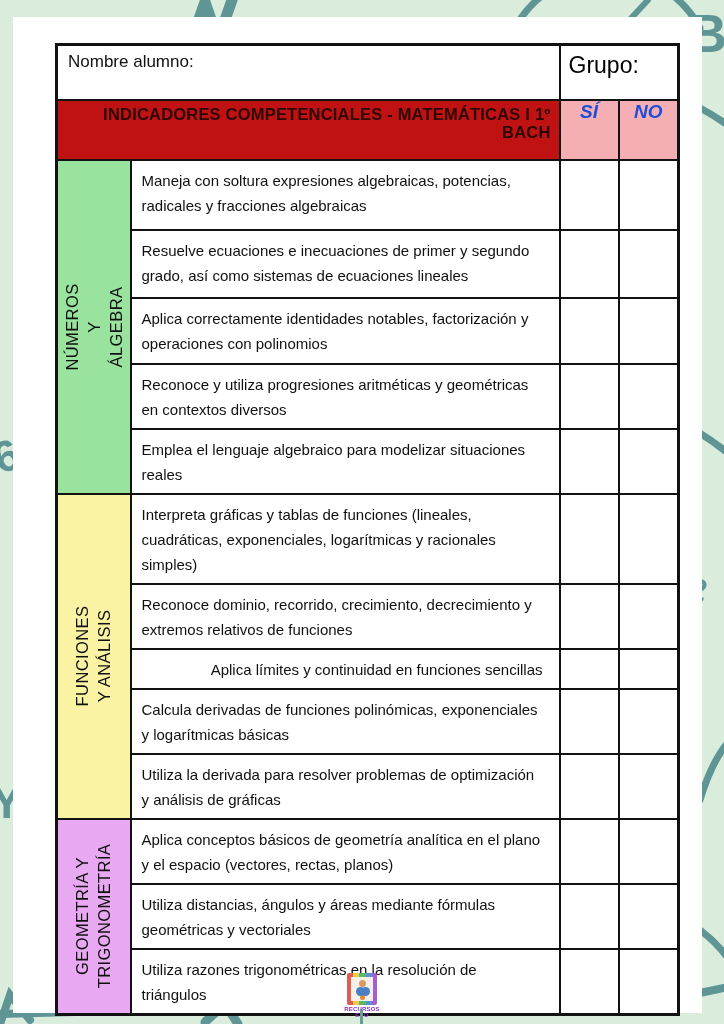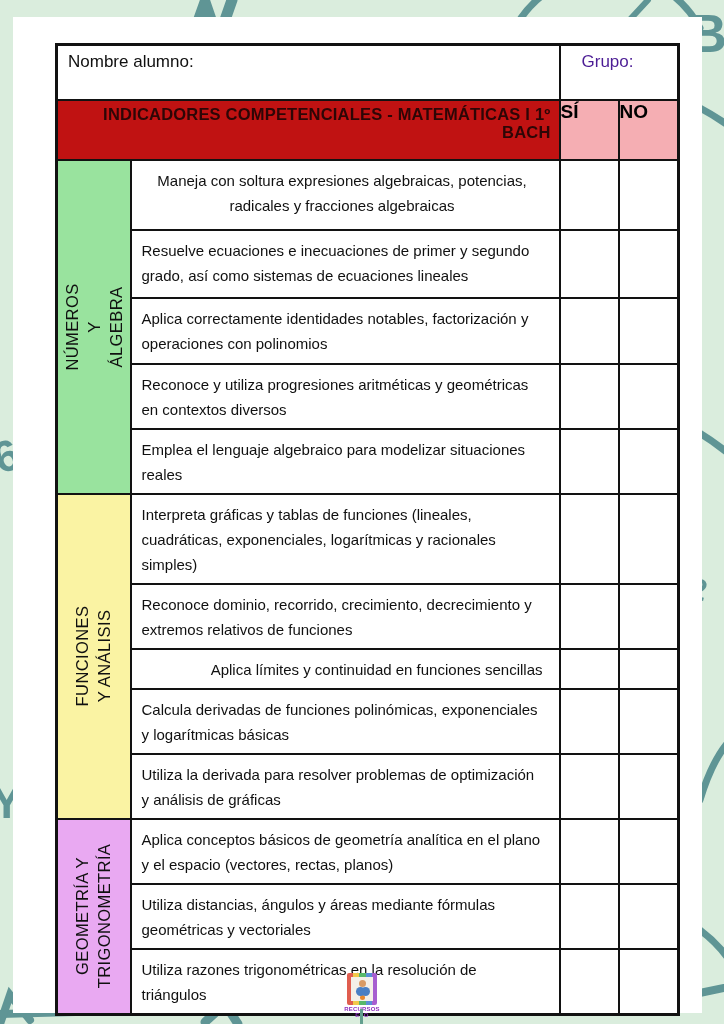--- a/index.html
+++ b/index.html
@@ -26,49 +26,49 @@
   
   table.rubric{
     position:absolute; left:42px; top:26px; width:622px;
     border-collapse:collapse; table-layout:fixed;
     border:3px solid var(--border);
   }
   table.rubric td{border:2px solid var(--border); vertical-align:top;}
   col.c-label{width:74px;} col.c-text{width:429px;} col.c-yes{width:59px;} col.c-no{width:60px;}
 
   td.name-cell{height:55px; vertical-align:middle; padding:6px 10px; font-size:17px; color:#101010;}
-  td.group-cell{vertical-align:middle; padding:6px 21px; font-size:17px; color:#4c1d95;}
+  td.group-cell{vertical-align:middle; padding:6px 8px; font-size:23px; color:#000000;}
 
   td.title-cell{
     height:60px; background:var(--red); color:var(--redtext);
     vertical-align:middle; padding:4px 8px;
     font-size:16.5px; font-weight:bold; letter-spacing:.2px; line-height:1.15;text-align:right;
   }
   td.yn-cell{
-    background:var(--pink); vertical-align:middle; 
-    font-size:19px; font-weight:bold; color:#000000;
+    background:var(--pink); vertical-align:middle; text-align:center;
+    font-size:19px; font-weight:bold; color:#1d4ed8;font-style:italic;
   }
   td.item-cell{
     padding:7px 16px 6px 10px; font-size:15px; line-height:25px; color:#101010;
   }
   td.ans-cell{background:#ffffff;}
 
   td.sec-cell{position:relative; padding:0;}
   td.sec-green{background:var(--green);}
   td.sec-yellow{background:var(--yellow);}
   td.sec-purple{background:var(--purple);}
   .vwrap{position:absolute; inset:0; display:flex; align-items:center; justify-content:center; overflow:visible;}
   .vtext{
     transform:rotate(-90deg); text-align:center;
     font-size:16.5px; letter-spacing:.4px; color:#101010; line-height:22px;
   }
   .vtext.w-long{width:300px;} .vtext.w-short{width:172px;}
 
   
-  .h70{height:70px;text-align:center;} .h68{height:68px;border-radius:29px;} .h66{height:66px;} .h62{height:62px;margin-top:32px;}
+  .h70{height:70px;} .h68{height:68px;border-radius:29px;} .h66{height:66px;} .h62{height:62px;margin-top:32px;}
   .h56{height:56px;} .h88{height:88px;} .h58{height:58px;} .h36{height:36px;text-align:right;}
   .h64{height:64px;} .h60{height:60px;}
 
   
   .logo{position:absolute; left:327px; top:956px; width:44px; text-align:center; z-index:2;}
   .logo-img{
     width:30px; height:32px; margin:0 auto; position:relative; border-radius:2px;
     background:
       linear-gradient(90deg,#e05d4f 0 6px,#f2c84b 6px 12px,#58b86b 12px 19px,#5a8fd6 19px 25px,#a75fd0 25px 30px);
   }

